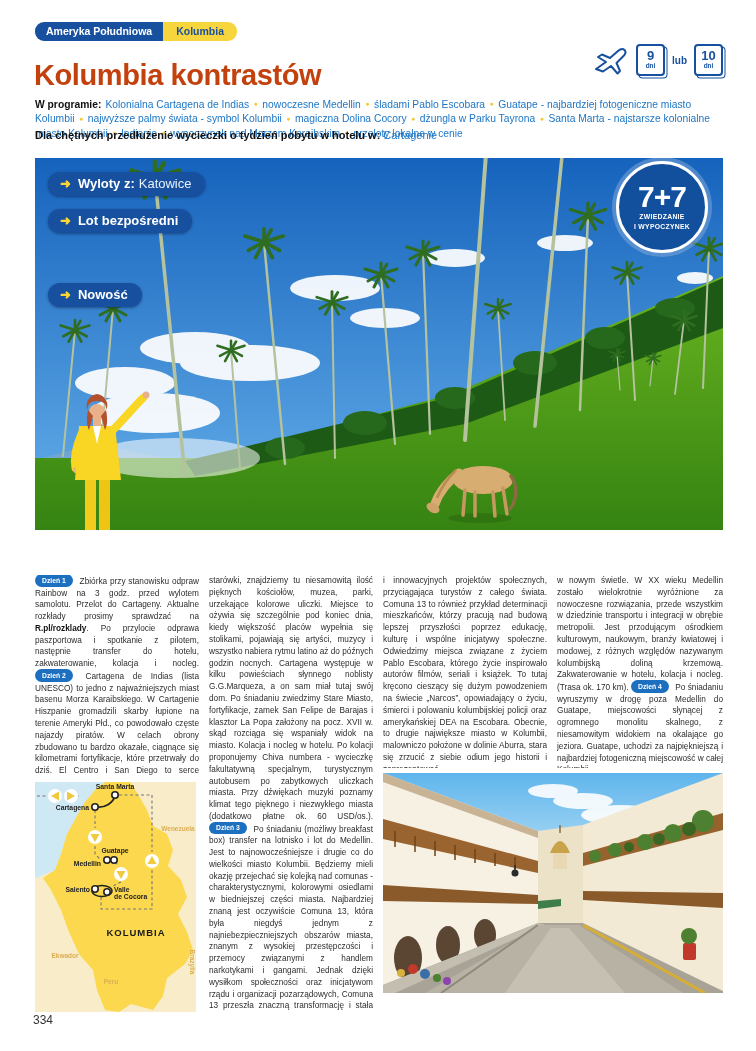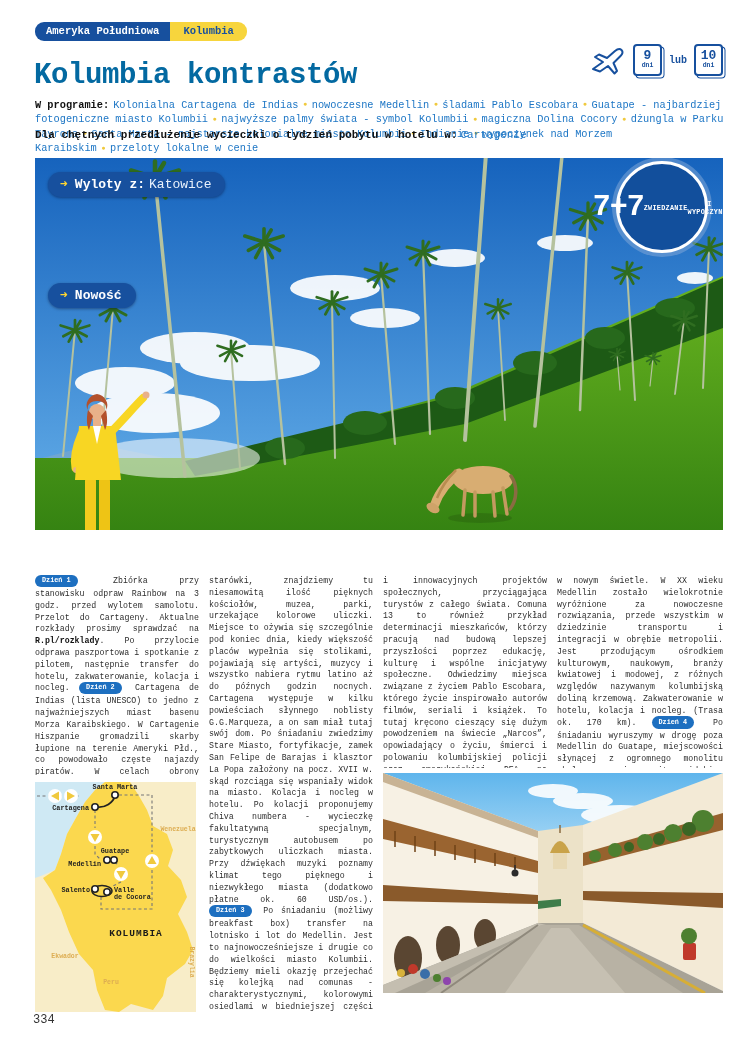--- a/index.html
+++ b/index.html
@@ -1,24 +1,24 @@
 <!DOCTYPE html>
 <html lang="pl"><head>
 <meta charset="utf-8">
 <style>
   html,body{margin:0;padding:0;background:#e9e9e9;}
   .page{position:relative;width:756px;height:1051px;background:#fff;margin:0 auto;
-        font-family:Liberation Mono, monospace;overflow:hidden;}
+        font-family:Liberation Sans, sans-serif;overflow:hidden;}
   
   .badges{position:absolute;left:35px;top:22px;display:flex;}
   .badge-region{background:#17509e;color:#fff;font-weight:bold;font-size:10.5px;
         padding:3px 11px 4px;border-radius:9px 0 0 9px;}
   .badge-country{background:#f7d53d;color:#17509e;font-weight:bold;font-size:10.5px;
         padding:3px 13px 4px;border-radius:0 9px 9px 0;}
-  .title{position:absolute;left:34px;top:40px;font-size:29px;font-weight:800;color:#0369a1;letter-spacing:-0.4px;}
+  .title{position:absolute;left:34px;top:40px;font-size:29px;font-weight:800;color:#c2410c;letter-spacing:-0.4px;}
   .durations{position:absolute;right:33px;top:44px;display:flex;align-items:center;gap:7px;color:#17509e;}
   .day-chip{width:25px;height:28px;border:2px solid #17509e;border-radius:4px;background:#fff;
         display:flex;flex-direction:column;align-items:center;justify-content:center;font-weight:bold;color:#17509e;
         box-shadow:2.5px 2.5px 0 -1px #fff,2.5px 2.5px 0 0 #17509e;}
   .day-chip .num{font-size:13px;line-height:12px;}
   .day-chip .unit{font-size:6.5px;line-height:8px;}
   .lub{font-size:10px;font-weight:bold;}
   
   .program{position:absolute;left:35px;top:87px;width:690px;font-size:10.3px;line-height:14px;color:#1d76c5;}
   .program .lead{color:#111;font-weight:bold;margin-right:4px;margin-top:39px;}
@@ -27,21 +27,21 @@
   .extension .city{color:#1d76c5;font-weight:normal;margin-left:3px;}
   
   .hero{position:absolute;left:35px;top:158px;width:688px;height:372px;overflow:hidden;background:#2d7fce;}
   .hero>svg{position:absolute;left:0;top:0;}
   .hero-pill{position:absolute;left:13px;background:#17509e;color:#fff;font-weight:bold;font-size:13px;
         padding:4px 14px 5px 12px;border-radius:13px;white-space:nowrap;box-shadow:0 1px 3px rgba(0,0,30,.4);}
   .hero-pill .arrow{color:#ffd732;margin-right:7px;}
   .hero-pill .val{font-weight:normal;color:#e8f1fc;margin-left:4px;}
   .p0{top:14px}.p1{top:51px}.p2{top:88px}.p3{top:125px}
   .roundel{position:absolute;top:3px;right:15px;width:86px;height:86px;background:#124f9c;border-radius:50%;
-        border:3px solid #fff;box-shadow:0 0 0 4px rgba(125,165,215,.55);color:#fff;display:flex;
+        border:3px solid #fff;box-shadow:0 0 0 4px rgba(125,165,215,.55);color:#fff;display:flex;flex-direction:column;
         align-items:center;justify-content:center;text-align:center;}
   .roundel .big{font-size:30px;font-weight:800;line-height:28px;letter-spacing:-1px;}
   .roundel .small{font-size:6.8px;font-weight:bold;letter-spacing:.3px;line-height:8.5px;margin-top:2px;}
   
   .col{position:absolute;top:575px;font-size:8.25px;line-height:11.8px;color:#2d2d2d;text-align:justify;overflow:hidden;}
   .c0{left:35px;width:164px;height:200px;}
   .c1{left:209px;width:164px;height:437px;}
   .c2{left:383px;width:164px;height:193px;}
   .c3{left:557px;width:166px;height:193px;}
   .col b{color:#111;}
@@ -194,20 +194,21 @@
         <circle cx="111" cy="237" r="3.5" fill="#e9b189"></circle>
         <rect x="58" y="259" width="8" height="9" fill="#e9b189"></rect>
         <circle cx="62" cy="254" r="8" fill="#e9b189"></circle>
         <path d="M53,252 C50,240 74,240 71,252 C75,246 70,237 62,236 C54,237 49,246 53,252 Z" fill="#b3512c"></path>
         <path d="M53,252 C51,262 52,268 54,272 L58,258 Z" fill="#b3512c"></path>
         <path d="M71,252 C73,262 72,268 70,272 L66,258 Z" fill="#b3512c"></path>
       </g>
     </svg>
 
     <div class="hero-pill p0"><span class="arrow">➜</span><span>Wyloty z:</span><span class="val">Katowice</span></div>
+    <div class="hero-pill p1"><span class="arrow">➜</span><span>Lot bezpośredni</span></div>
     <div class="hero-pill p3"><span class="arrow">➜</span><span>Nowość</span></div>
 
     <div class="roundel">
       <span class="big">7+7</span>
       <span class="small">ZWIEDZANIE</span>
       <span class="small">I WYPOCZYNEK</span>
     </div>
   </div>
 
   <div class="col c0"><span class="day-badge">Dzień 1</span> Zbiórka przy stanowisku odpraw Rainbow na 3 godz. przed wylotem samolotu. Przelot do Cartageny. Aktualne rozkłady prosimy sprawdzać na <b>R.pl/rozklady</b>. Po przylocie odprawa paszportowa i spotkanie z pilotem, następnie transfer do hotelu, zakwaterowanie, kolacja i nocleg. <span class="day-badge">Dzień 2</span> Cartagena de Indias (lista UNESCO) to jedno z najważniejszych miast basenu Morza Karaibskiego. W Cartagenie Hiszpanie gromadzili skarby łupione na terenie Ameryki Płd., co powodowało częste najazdy piratów. W celach obrony zbudowano tu bardzo okazałe, ciągnące się kilometrami fortyfikacje, które przetrwały do dziś. El Centro i San Diego to serce kartageńskiej</div>

